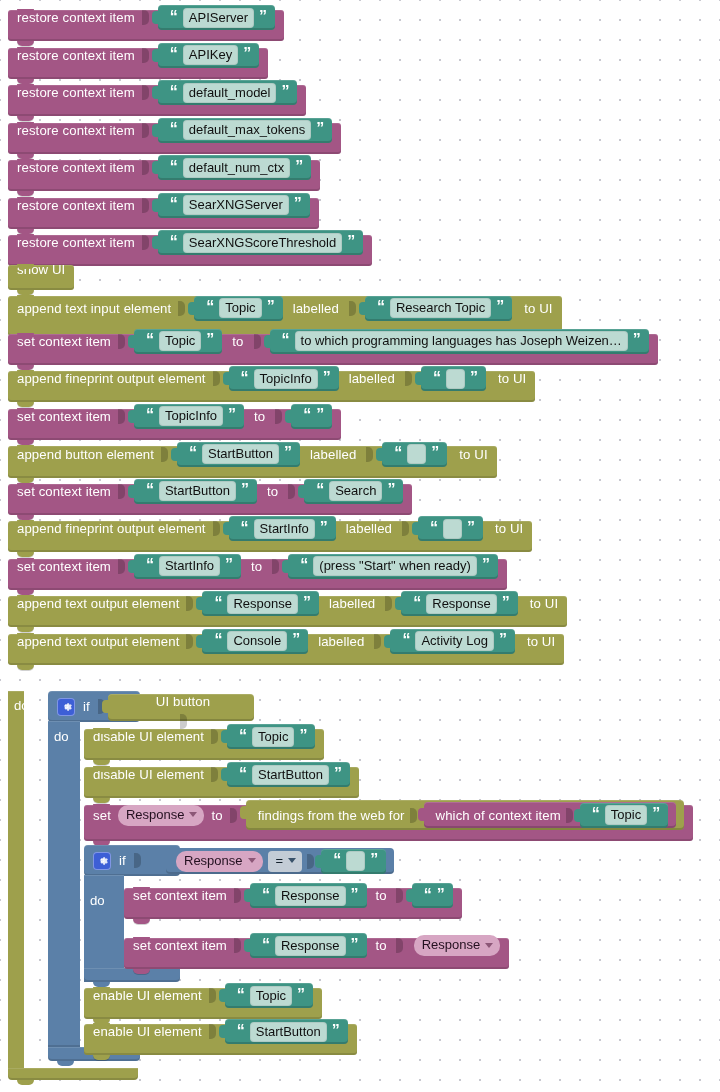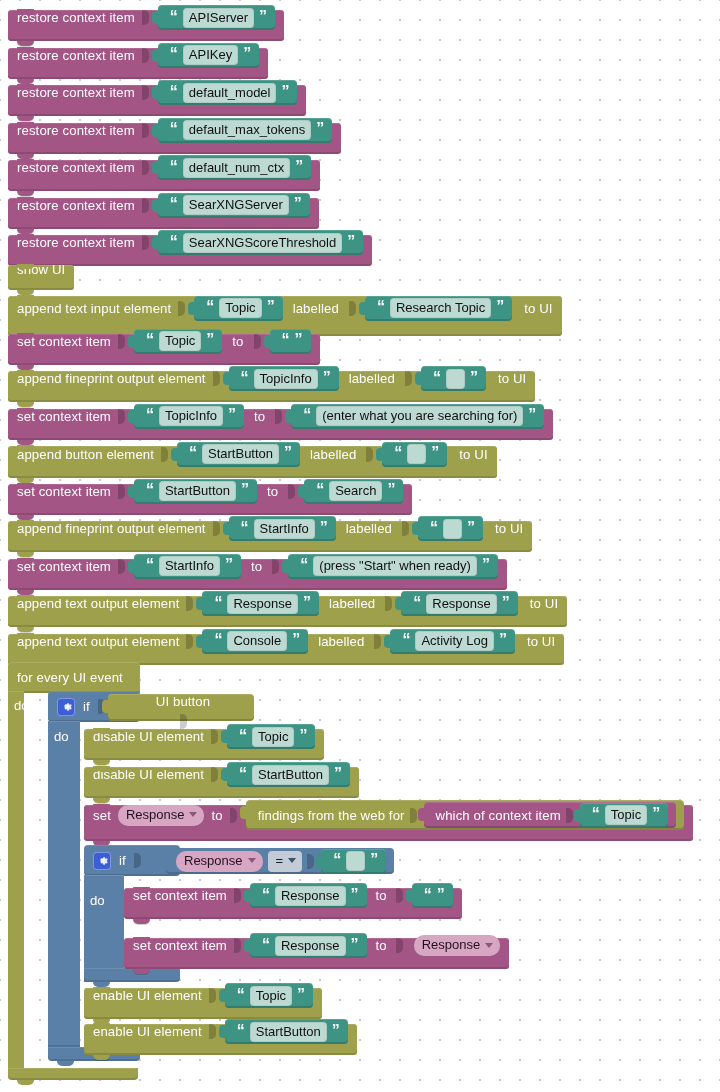--- a/index.html
+++ b/index.html
@@ -230,20 +230,21 @@
         <span class="sock"></span>
         <span style="margin-left:3px;"><span class="val v-teal">
             <span class="quo">“</span>
             <span class="fld">Topic</span>
             <span class="quo">”</span>
           </span></span>
         <span class="lbl" style="margin:0 3px;">to</span>
         <span class="sock"></span>
         <span style="margin-left:3px;"><span class="val v-teal">
             <span class="quo">“</span>
+            <span class="fld">to which programming languages has Joseph Weizen…</span>
             <span class="quo">”</span>
           </span></span>
       </div>
       <div class="blk stmt c-olive" style="position:absolute;left:8px;top:371px;height:31px;">
         <span class="lbl">append fineprint output element</span>
         <span class="sock"></span>
         <span style="margin-left:3px;"><span class="val v-teal">
             <span class="quo">“</span>
             <span class="fld">TopicInfo</span>
             <span class="quo">”</span>
@@ -262,21 +263,20 @@
         <span class="sock"></span>
         <span style="margin-left:3px;"><span class="val v-teal">
             <span class="quo">“</span>
             <span class="fld">TopicInfo</span>
             <span class="quo">”</span>
           </span></span>
         <span class="lbl" style="margin:0 3px;">to</span>
         <span class="sock"></span>
         <span style="margin-left:3px;"><span class="val v-teal">
             <span class="quo">“</span>
-            <span class="fld">(enter what you are searching for)</span>
             <span class="quo">”</span>
           </span></span>
       </div>
       <div class="blk stmt c-olive" style="position:absolute;left:8px;top:446px;height:32px;">
         <span class="lbl">append button element</span>
         <span class="sock"></span>
         <span style="margin-left:3px;"><span class="val v-teal">
             <span class="quo">“</span>
             <span class="fld">StartButton</span>
             <span class="quo">”</span>
@@ -368,25 +368,20 @@
         <span class="sock"></span>
         <span style="margin-left:3px;"><span class="val v-teal">
             <span class="quo">“</span>
             <span class="fld">Activity Log</span>
             <span class="quo">”</span>
           </span></span>
         <span class="lbl" style="margin-left:5px;">to UI</span>
       </div>
     </div>
 
-  <div class="cblk c-olive" style="left:8px;top:662px;width:132px;height:31px;border-radius:4px 4px 0 0;">
-    <div class="hdr" style="width:132px;">
-      <span class="lbl">for every UI event</span>
-    </div>
-  </div>
 
   <div class="arm c-olive" style="position:absolute;left:8px;top:691px;width:16px;height:384px;"></div>
   <div class="armlbl" style="left:14px;top:698px;">do</div>
   <div class="foot c-olive" style="position:absolute;left:8px;top:1068px;width:130px;height:12px;"></div>
 
   <div class="cblk c-blue" style="left:48px;top:691px;width:92px;height:31px;">
     <div class="hdr" style="width:92px;">
       <span class="gear">
         <svg width="13" height="13" viewBox="0 0 24 24" aria-hidden="true">
           <path fill="#ffffff" d="M12 8.2a3.8 3.8 0 1 0 0 7.6 3.8 3.8 0 0 0 0-7.6zm0 5.9a2.1 2.1 0 1 1 0-4.2 2.1 2.1 0 0 1 0 4.2z"></path>

